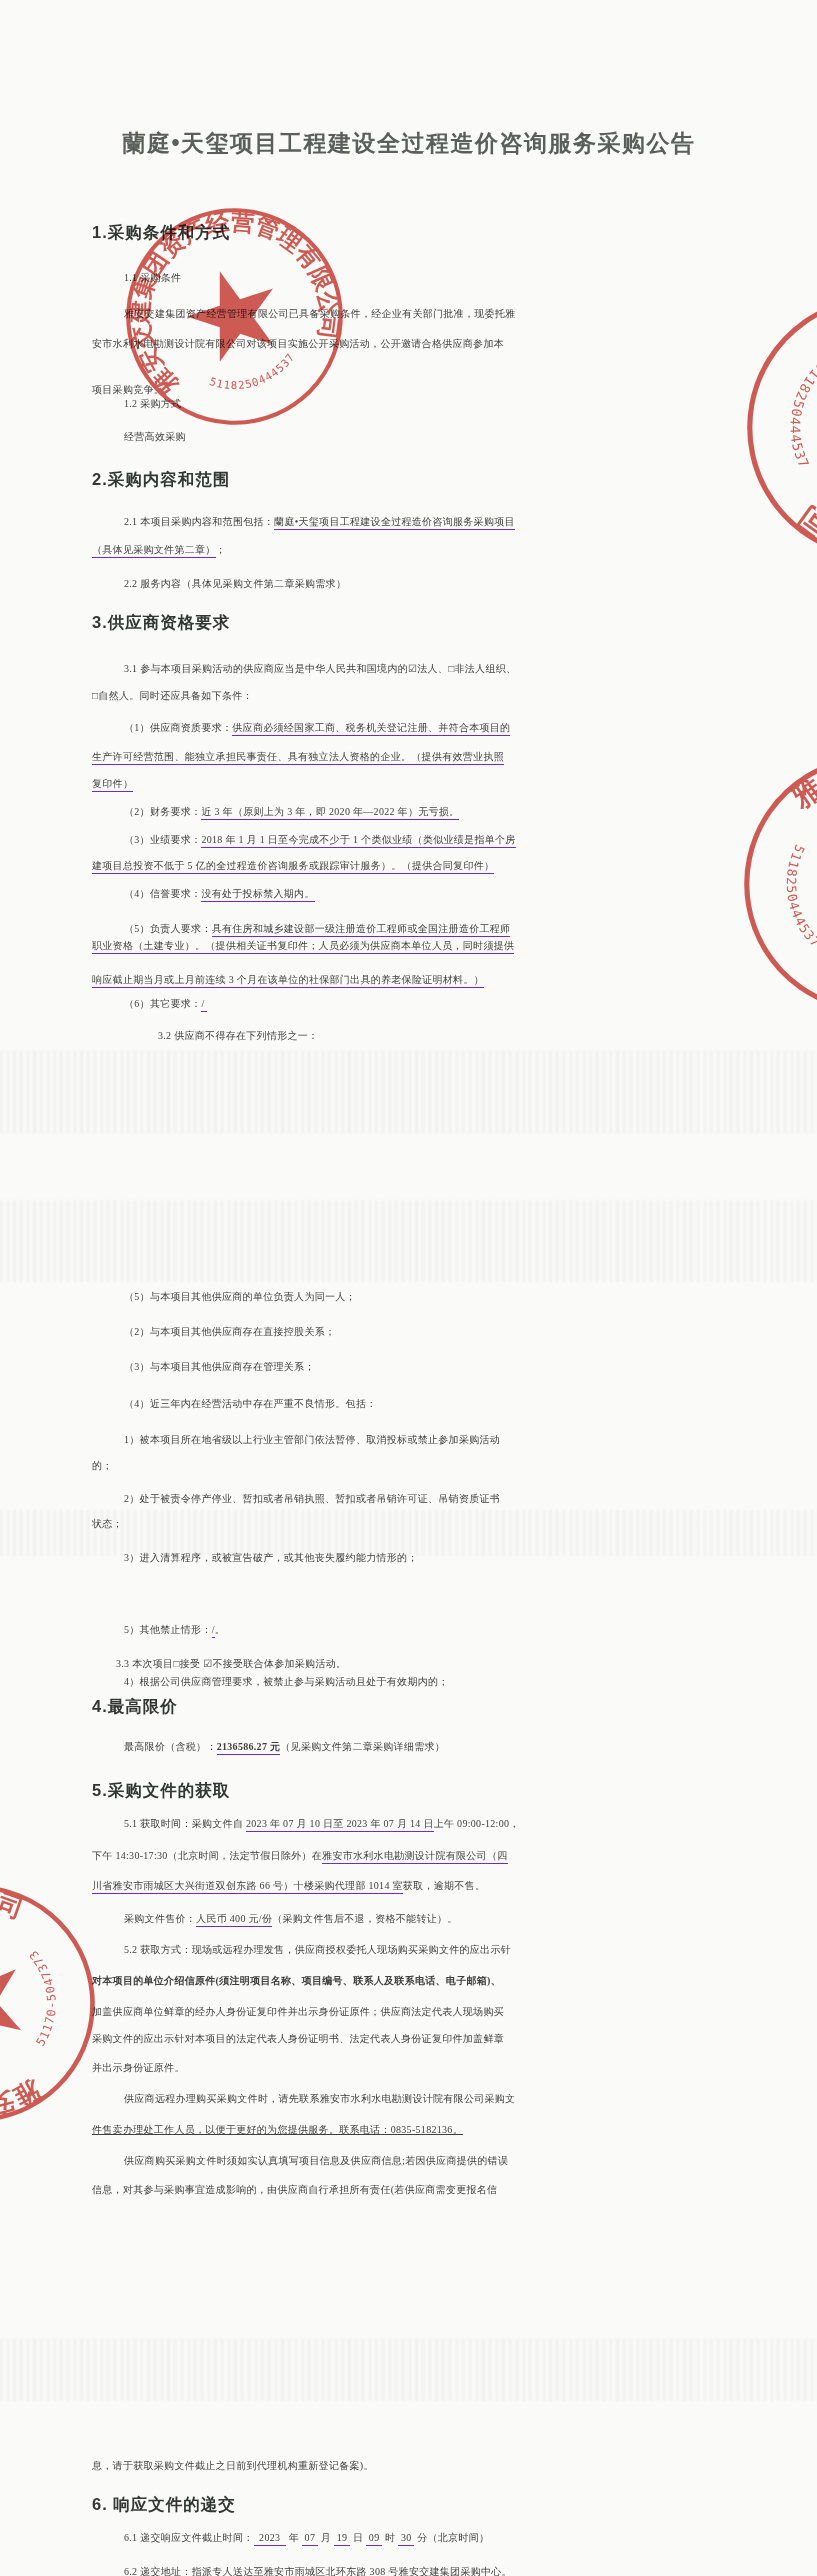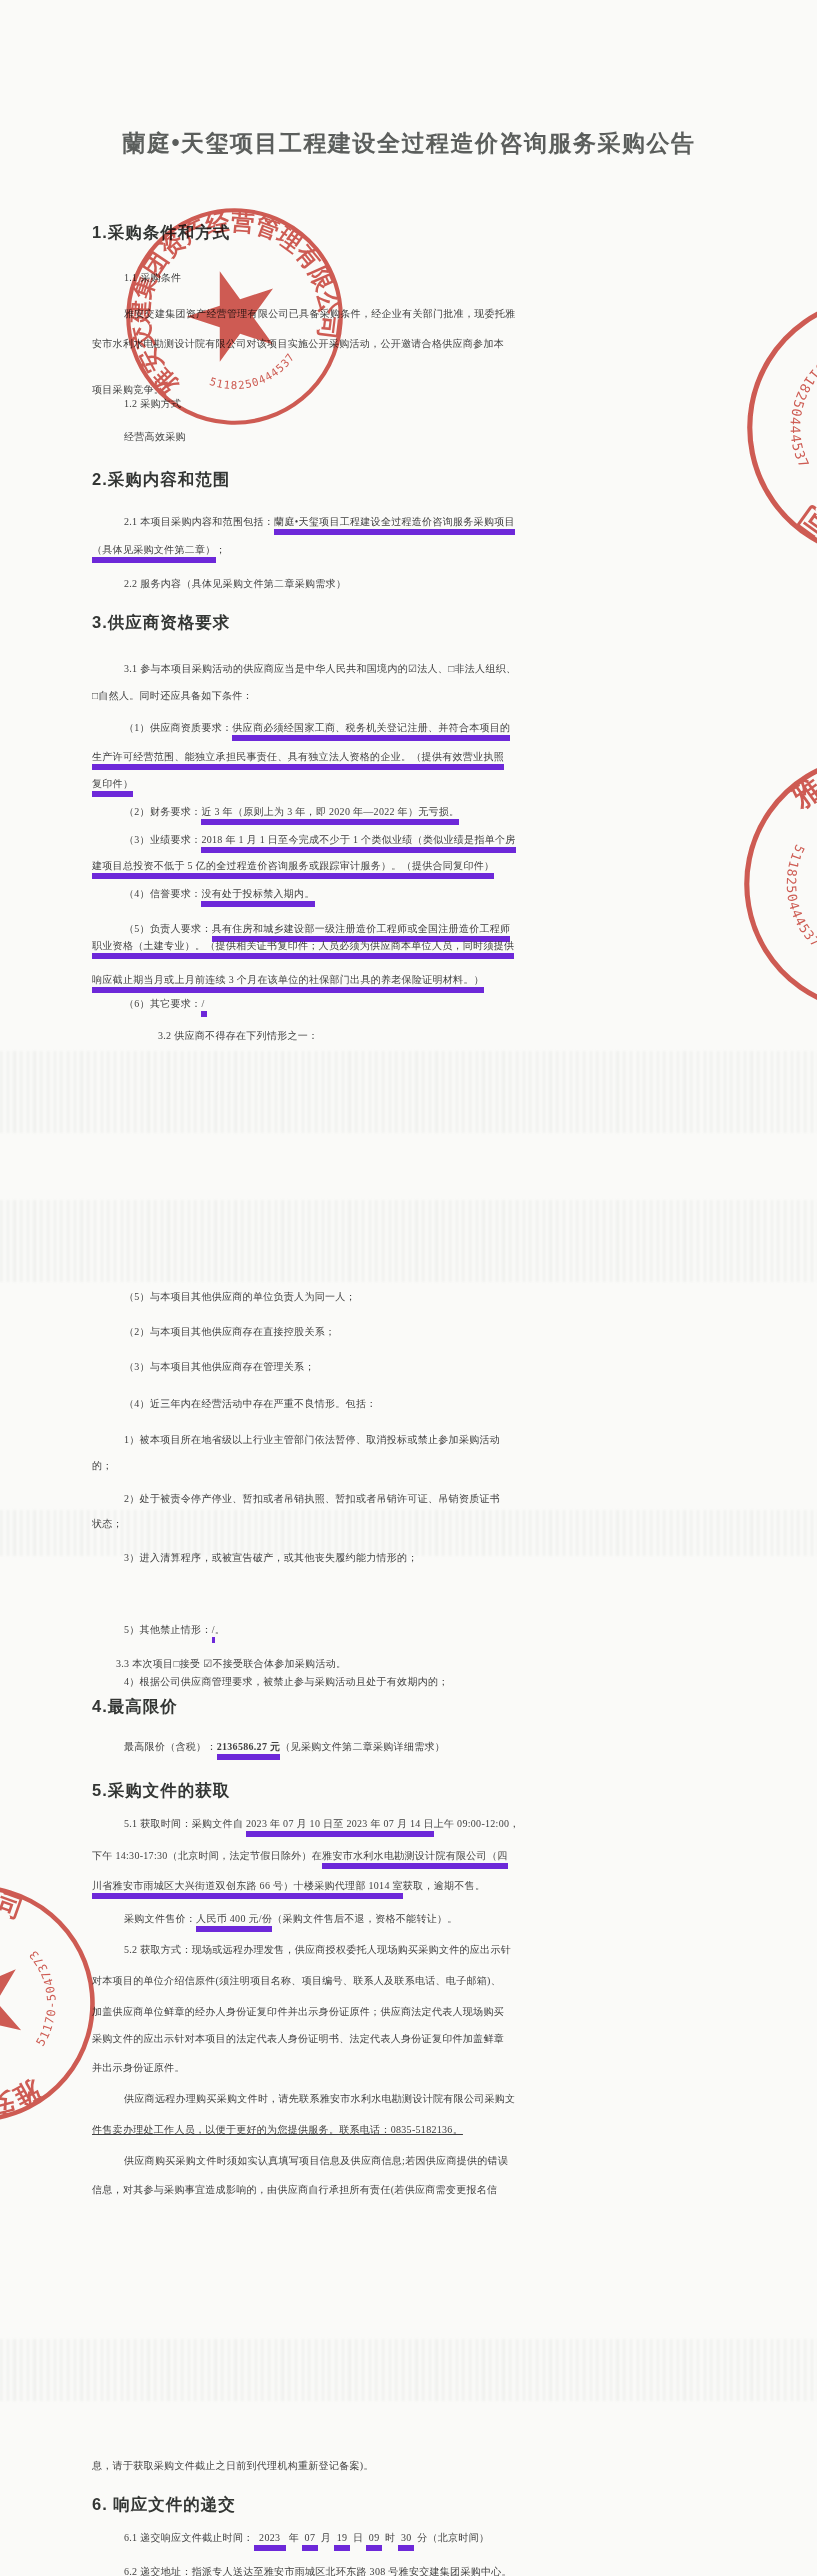--- a/index.html
+++ b/index.html
@@ -23,21 +23,21 @@
     left:0;right:0;text-align:center;
     font-family:"Liberation Sans","DejaVu Sans",sans-serif;
     font-weight:bold;font-size:23px;letter-spacing:1.5px;
     color:#5b5e5c;
   }
   .line.h1{
     font-family:"Liberation Sans","DejaVu Sans",sans-serif;
     font-weight:bold;font-size:16.5px;letter-spacing:1px;
     color:#333634;
   }
-  .seg-u{border-bottom:6px solid #6d28d9;padding-bottom:1.5px;}
+  .seg-u{border-bottom:1px solid #6d28d9;padding-bottom:1.5px;}
   .seg-b{font-weight:bold;}
   .ghost{
     position:absolute;left:0;width:100%;
     background:repeating-linear-gradient(90deg, rgba(150,160,156,0.10) 0 2.1px, rgba(150,160,156,0.02) 2.1px 3.6px, transparent 3.6px 6.7px);
     filter:blur(1px);
     pointer-events:none;
   }
   .stamp{
     position:absolute;
     mix-blend-mode:multiply;
@@ -90,21 +90,21 @@
       <div class="line" style="top: 1624px; left: 124px;"><span>5）其他禁止情形：</span><span class="seg-u">/</span><span>。</span></div>
       <div class="line" style="top: 1658px; left: 116px;"><span>3.3 本次项目□接受 ☑不接受联合体参加采购活动。</span></div>
       <div class="line h1" style="top: 1697px; left: 92px;"><span>4.最高限价</span></div>
       <div class="line" style="top: 1741px; left: 124px;"><span>最高限价（含税）：</span><span class="seg-u seg-b">2136586.27 元</span><span>（见采购文件第二章采购详细需求）</span></div>
       <div class="line h1" style="top: 1781px; left: 92px;"><span>5.采购文件的获取</span></div>
       <div class="line" style="top: 1818px; left: 124px;"><span>5.1 获取时间：采购文件自 </span><span class="seg-u">2023 年 07 月 10 日至 2023 年 07 月 14 日</span><span>上午 09:00-12:00，</span></div>
       <div class="line" style="top: 1850px; left: 92px;"><span>下午 14:30-17:30（北京时间，法定节假日除外）在</span><span class="seg-u">雅安市水利水电勘测设计院有限公司（四</span></div>
       <div class="line" style="top: 1880px; left: 92px;"><span class="seg-u">川省雅安市雨城区大兴街道双创东路 66 号）十楼采购代理部 1014 室</span><span>获取，逾期不售。</span></div>
       <div class="line" style="top: 1913px; left: 124px;"><span>采购文件售价：</span><span class="seg-u">人民币 400 元/份</span><span>（采购文件售后不退，资格不能转让）。</span></div>
       <div class="line" style="top: 1944px; left: 124px;"><span>5.2 获取方式：现场或远程办理发售，供应商授权委托人现场购买采购文件的应出示针</span></div>
-      <div class="line" style="top: 1975px; left: 92px;"><span>对本项目的单位介绍信原件(须注明项目名称、项目编号、联系人及联系电话、电子邮箱)、</span></div>
+      <div class="line" style="top: 1975px; left: 92px; font-weight: bold;"><span>对本项目的单位介绍信原件(须注明项目名称、项目编号、联系人及联系电话、电子邮箱)、</span></div>
       <div class="line" style="top: 2006px; left: 92px;"><span>加盖供应商单位鲜章的经办人身份证复印件并出示身份证原件；供应商法定代表人现场购买</span></div>
       <div class="line" style="top: 2033px; left: 92px;"><span>采购文件的应出示针对本项目的法定代表人身份证明书、法定代表人身份证复印件加盖鲜章</span></div>
       <div class="line" style="top: 2062px; left: 92px;"><span>并出示身份证原件。</span></div>
       <div class="line" style="top: 2093px; left: 124px;"><span>供应商远程办理购买采购文件时，请先联系雅安市水利水电勘测设计院有限公司采购文</span></div>
       <div class="line" style="top: 2124px; left: 92px; text-decoration: underline;"><span>件售卖办理处工作人员，以便于更好的为您提供服务。联系电话：0835-5182136。</span></div>
       <div class="line" style="top: 2155px; left: 124px;"><span>供应商购买采购文件时须如实认真填写项目信息及供应商信息;若因供应商提供的错误</span></div>
       <div class="line" style="top: 2184px; left: 92px;"><span>信息，对其参与采购事宜造成影响的，由供应商自行承担所有责任(若供应商需变更报名信</span></div>
       <div class="line" style="top: 2460px; left: 92px;"><span>息，请于获取采购文件截止之日前到代理机构重新登记备案)。</span></div>
       <div class="line h1" style="top: 2495px; left: 92px;"><span>6. 响应文件的递交</span></div>
       <div class="line" style="top: 2532px; left: 124px;"><span>6.1 递交响应文件截止时间：</span><span class="seg-u">  2023  </span><span> 年 </span><span class="seg-u"> 07 </span><span> 月 </span><span class="seg-u"> 19 </span><span> 日 </span><span class="seg-u"> 09 </span><span> 时 </span><span class="seg-u"> 30 </span><span> 分（北京时间）</span></div>

